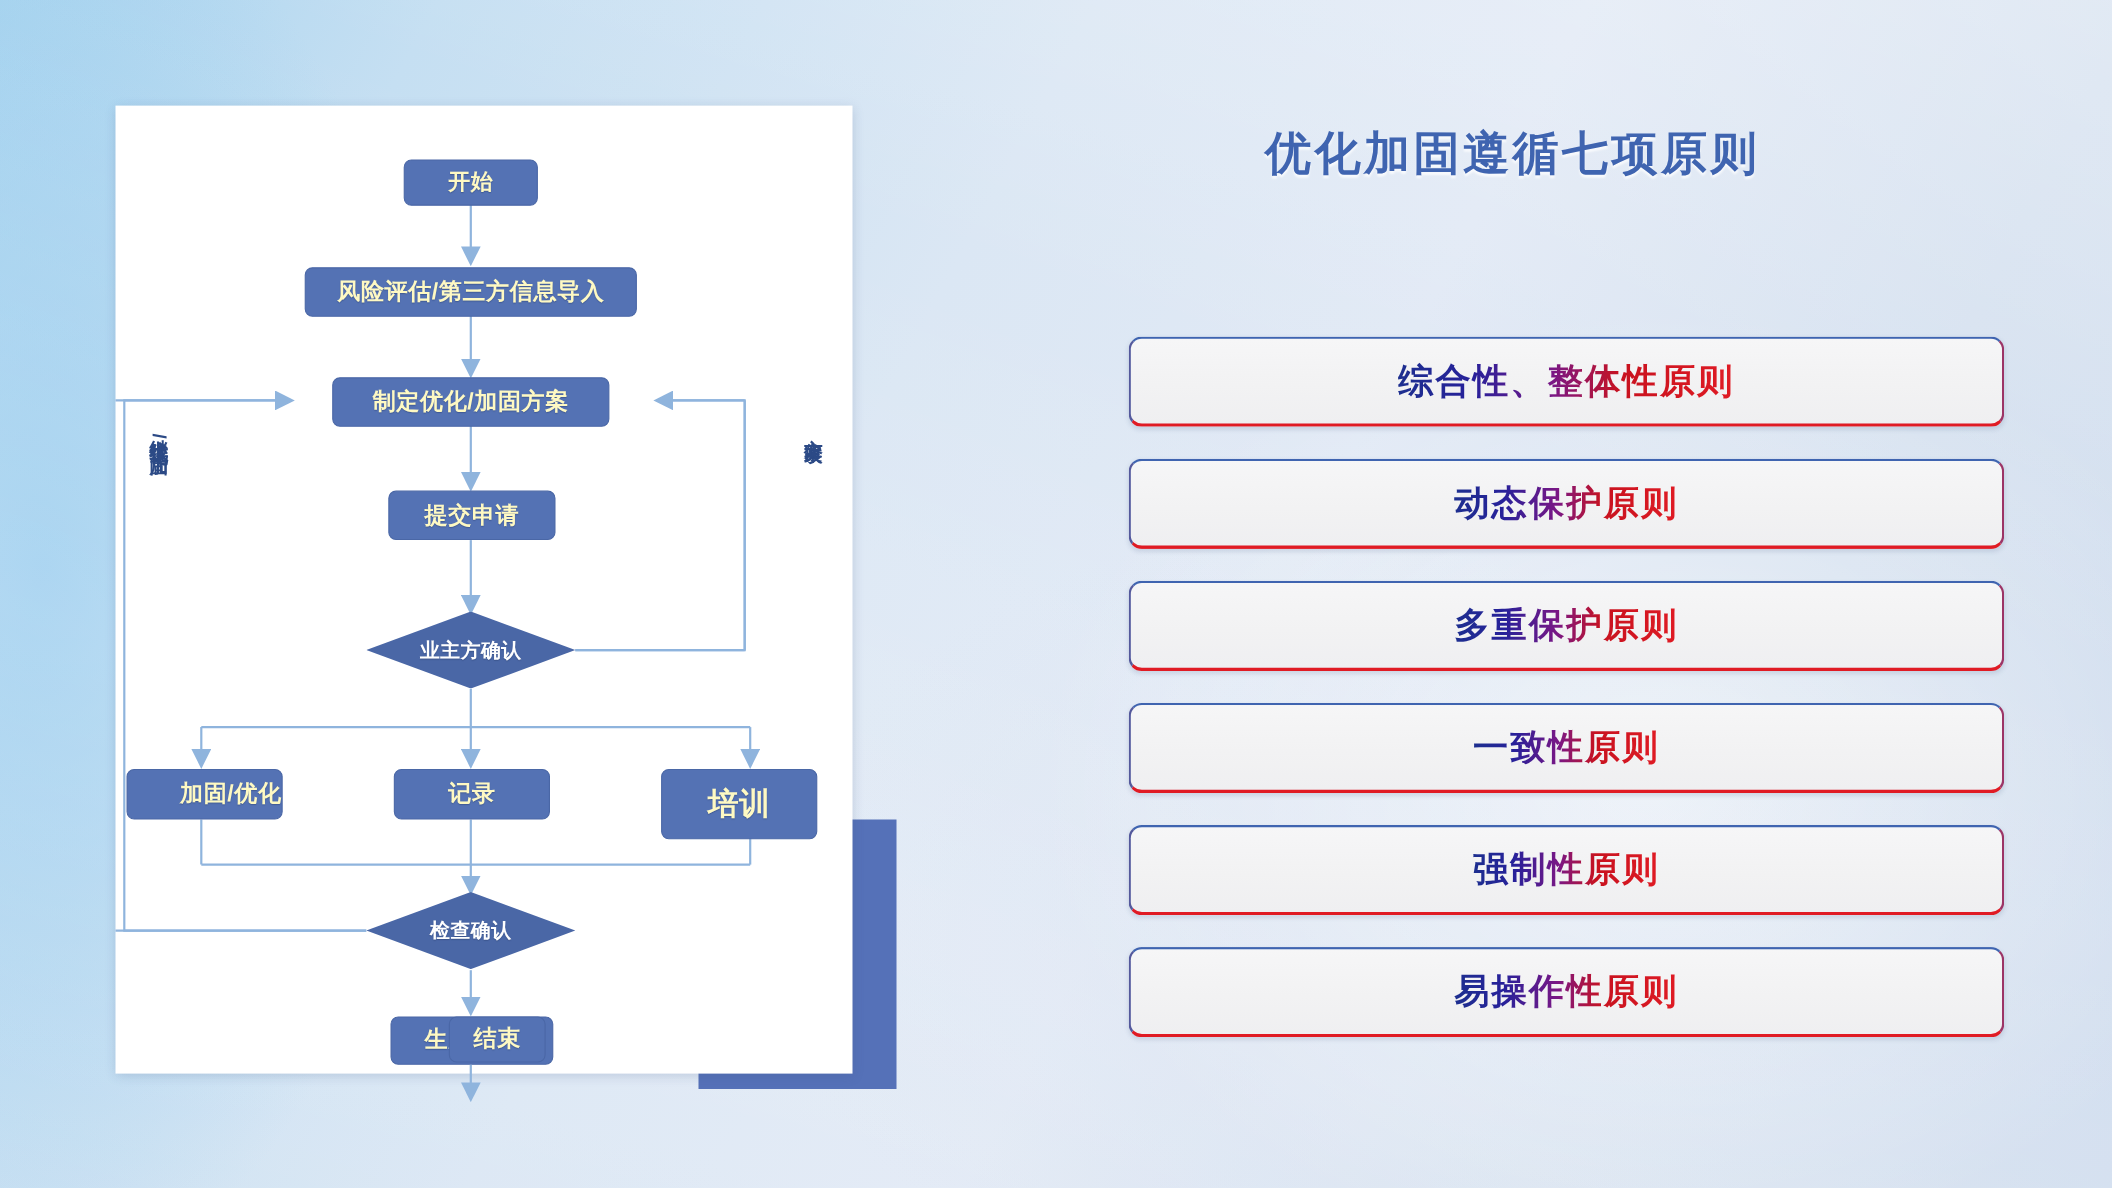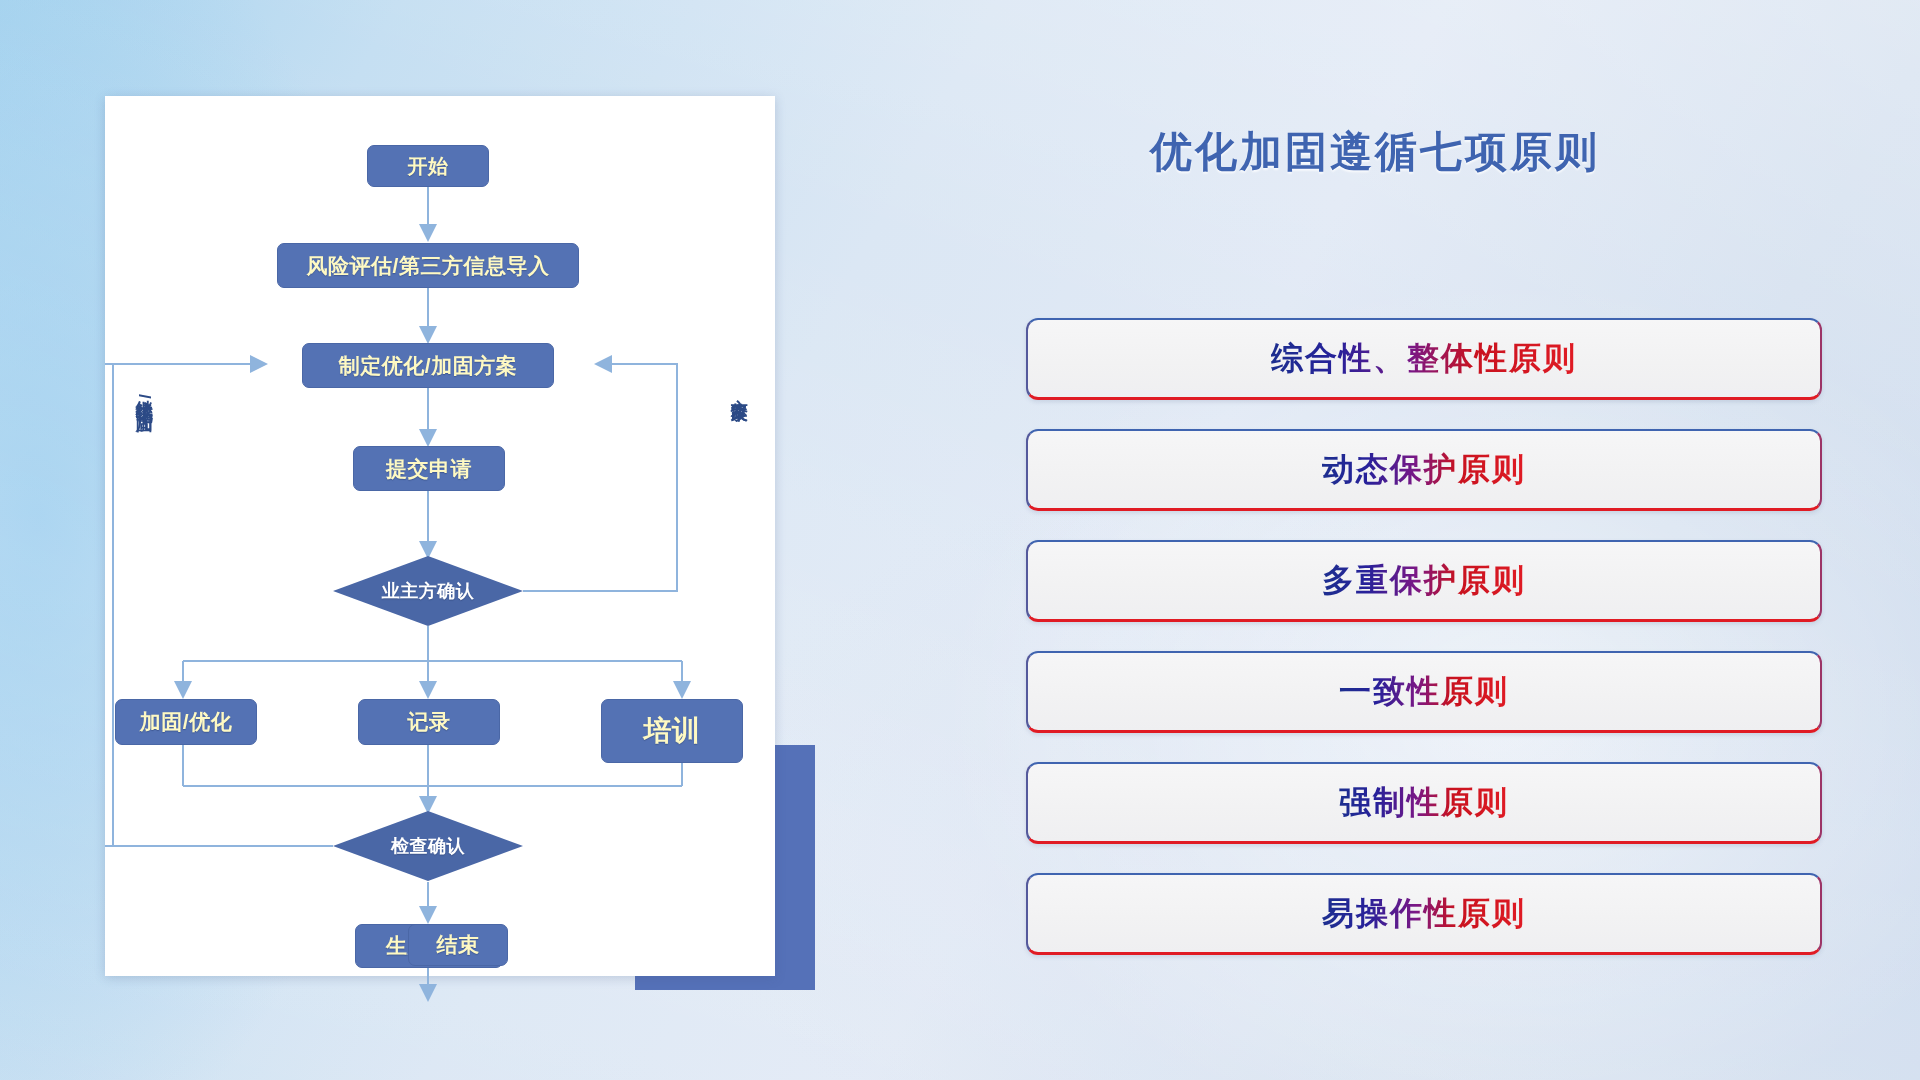--- a/index.html
+++ b/index.html
@@ -56,21 +56,21 @@
   .diamond .dlabel{position:relative;z-index:2;}
 
   .vlabel{
     position:absolute;
     writing-mode:vertical-rl;
     color:#2c4a86;font-weight:bold;font-size:17px;
     letter-spacing:2px;line-height:1.05;
   }
 
   
-  #right-pane{position:absolute;left:1020px;top:108px;width:830px;height:920px;}
+  #right-pane{position:absolute;left:1020px;top:96px;width:830px;height:920px;}
   #right-title{
     position:absolute;left:130px;top:16px;
     font-size:42px;font-weight:bold;color:#3f64b0;
     letter-spacing:3px;white-space:nowrap;
     text-shadow:0 2px 2px rgba(255,255,255,.75);
   }
   .principle{
     position:absolute;left:6px;width:796px;height:82px;
     box-sizing:border-box;
     background:linear-gradient(180deg,#f6f6f7 0%,#f2f2f3 55%,#efeff1 100%);
@@ -165,21 +165,21 @@
 
   <div class="node" style="left:248px;top:350px;width:152px;height:45px;font-size:21px;">
     <span>提交申请</span>
   </div>
 
   <div class="diamond" style="left:228px;top:460px;width:190px;height:70px;font-size:18px;">
     <span class="dshape"></span>
     <span class="dlabel">业主方确认</span>
   </div>
 
-  <div class="node" style="left:10px;top:603px;width:142px;height:46px;font-size:21px;">
+  <div class="node" style="left:10px;top:603px;width:142px;height:46px;font-size:21px;justify-content:flex-end;">
     <span>加固/优化</span>
   </div>
 
   <div class="node" style="left:253px;top:603px;width:142px;height:46px;font-size:21px;">
     <span>记录</span>
   </div>
 
   <div class="node" style="left:496px;top:603px;width:142px;height:64px;font-size:28px;">
     <span>培训</span>
   </div>
@@ -196,21 +196,21 @@
   <div class="vlabel" style="left:30px;top:290px;height:180px;">
     <span>继续优化/加固</span>
   </div>
 
   <div class="vlabel" style="left:625px;top:290px;height:130px;">
     <span>方案修改</span>
   </div>
 
 </div>
 
-<div class="node" style="left:408px;top:924px;width:100px;height:42px;font-size:21px;z-index:5;">
+<div class="node" style="left:408px;top:924px;width:88px;height:42px;font-size:21px;z-index:5;">
   <span>结束</span>
 </div>
 <svg style="position:absolute;left:105px;top:96px;width:670px;height:920px;z-index:4;pointer-events:none;" viewBox="0 0 670 920" xmlns="http://www.w3.org/2000/svg">
   <defs>
     <marker id="ar2" markerWidth="9" markerHeight="9" refX="7.5" refY="4.5" orient="auto">
       <path d="M0,0 L9,4.5 L0,9 z" fill="#8fb4dd"></path>
     </marker>
   </defs>
   <line x1="323" y1="872" x2="323" y2="826" stroke="none"></line>
   <line x1="323" y1="872" x2="323" y2="903" stroke="#8fb4dd" stroke-width="2" marker-end="url(#ar2)"></line>

